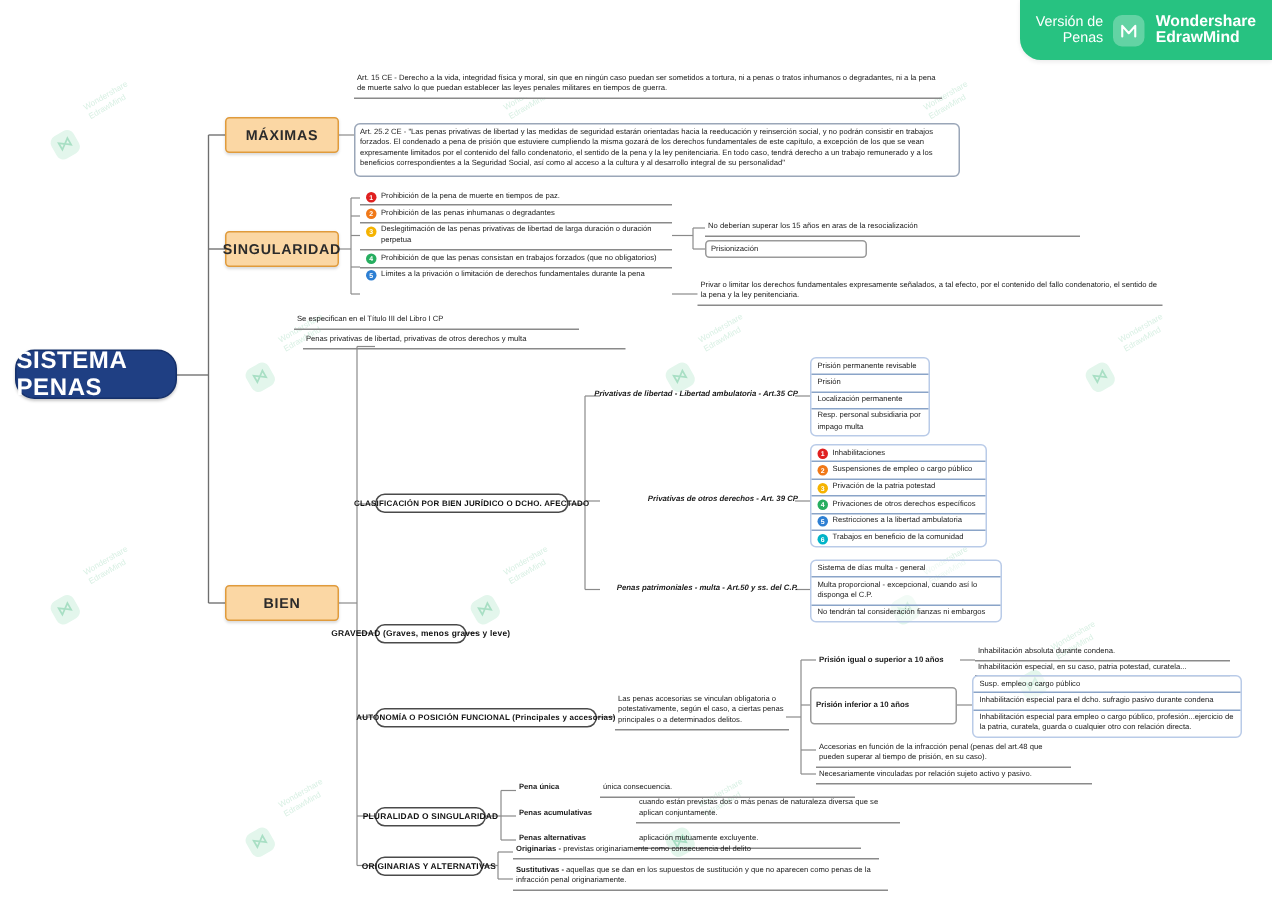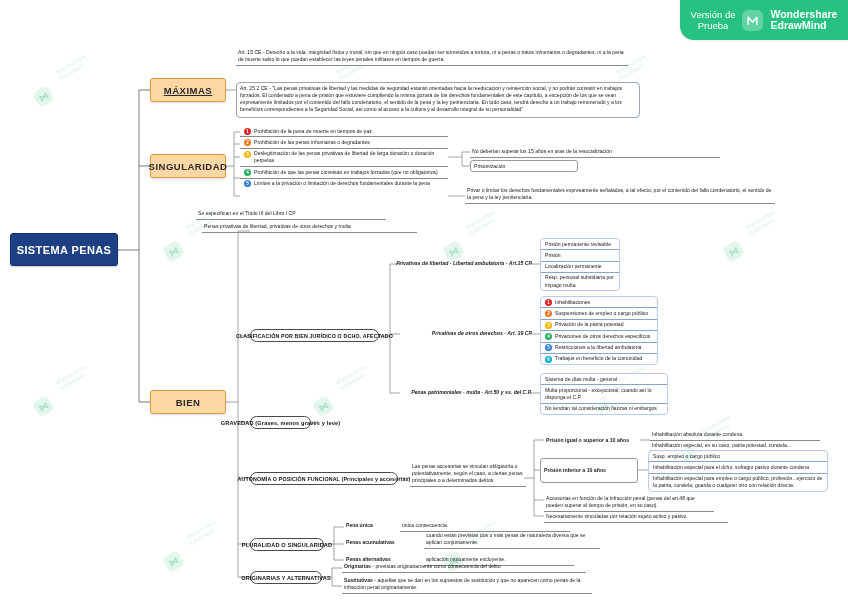--- a/index.html
+++ b/index.html
@@ -12,38 +12,38 @@
   }
   .canvas{position:absolute;left:0;top:0;width:848px;height:605px;}
 
   
   .trial-badge{
     position:absolute;right:0;top:0;width:168px;height:40px;
     background:#27c281;border-bottom-left-radius:14px;
     display:flex;align-items:center;justify-content:center;gap:7px;
     box-shadow:0 1px 3px rgba(0,0,0,.08);
   }
-  .trial-badge .vp{color:#ffffff;font-size:9.5px;line-height:11.5px;text-align:center;font-weight:400;}
+  .trial-badge .vp{color:#ffffff;font-size:9.5px;line-height:11.5px;text-align:right;font-weight:400;}
   .trial-icon{width:21px;height:21px;border-radius:6px;background:rgba(255,255,255,.28);
     display:flex;align-items:center;justify-content:center;color:#fff;font-size:13px;font-weight:700;}
   .trial-badge .brand{color:#ffffff;font-size:10.5px;line-height:11.5px;font-weight:700;}
 
   
   .wm{position:absolute;color:#d9f0e4;font-size:5.5px;line-height:6.5px;
       transform:rotate(-30deg);transform-origin:left top;white-space:nowrap;pointer-events:none;}
   .wm-logo{position:absolute;width:17px;height:17px;border-radius:5px;background:#e3f6ec;
       transform:rotate(-30deg);color:#a8dfc4;font-size:10px;font-weight:700;
       display:flex;align-items:center;justify-content:center;pointer-events:none;}
 
   
   .node{position:absolute;box-sizing:border-box;}
 
   .root{
-    background:#1f3f83;color:#ffffff;border:1px solid #15306a;border-radius:3px;
-    font-size:11px;font-weight:700;letter-spacing:.4px;
+    background:#1f3f83;color:#ffffff;border:1px solid #15306a;border-radius:13px;
+    font-size:16px;font-weight:700;letter-spacing:.4px;
     display:flex;align-items:center;justify-content:center;
     box-shadow:0 1px 2px rgba(0,0,0,.22);
   }
   .lvl1{
     background:#fbd7a4;border:1px solid #e09b3c;border-radius:3px;
     color:#2b2b2b;font-size:9.5px;font-weight:700;letter-spacing:.5px;
     display:flex;align-items:center;justify-content:center;
     box-shadow:0 1px 2px rgba(0,0,0,.15);
   }
   .pill{
@@ -188,21 +188,21 @@
   <div class="wm-logo" style="left:165px;top:553px;">⋈</div>
   <div class="wm" style="left:465px;top:535px;">Wondershare<br>EdrawMind</div>
   <div class="wm-logo" style="left:445px;top:553px;">⋈</div>
   <div class="wm" style="left:700px;top:430px;">Wondershare<br>EdrawMind</div>
   <div class="wm-logo" style="left:680px;top:448px;">⋈</div>
 
   <div class="node root" style="left:10px;top:233px;width:108px;height:33px;">
     <span>SISTEMA PENAS</span>
   </div>
 
-  <div class="node lvl1" style="left:150px;top:78px;width:76px;height:24px;text-decoration:underline;">
+  <div class="node lvl1" style="left:150px;top:78px;width:76px;height:24px;">
     <span>MÁXIMAS</span>
   </div>
   <div class="node greybox" style="left:236px;top:48px;width:392px;height:17px;border:none;">
     <div class="txt" style="width:392px;">Art. 15 CE - Derecho a la vida, integridad física y moral, sin que en ningún caso puedan ser sometidos a tortura, ni a penas o tratos inhumanos o degradantes, ni a la pena de muerte salvo lo que puedan establecer las leyes penales militares en tiempos de guerra.</div>
   </div>
   <div class="node greybox" style="left:236px;top:82px;width:404px;height:36px;border-radius:4px;border-color:#9aa6b8;">
     <div class="txt nb" style="width:402px;padding:1.5px 3px;">Art. 25.2 CE - "Las penas privativas de libertad y las medidas de seguridad estarán orientadas hacia la reeducación y reinserción social, y no podrán consistir en trabajos forzados. El condenado a pena de prisión que estuviere cumpliendo la misma gozará de los derechos fundamentales de este capítulo, a excepción de los que se vean expresamente limitados por el contenido del fallo condenatorio, el sentido de la pena y la ley penitenciaria. En todo caso, tendrá derecho a un trabajo remunerado y a los beneficios correspondientes a la Seguridad Social, así como al acceso a la cultura y al desarrollo integral de su personalidad"</div>
   </div>
 
   <div class="node lvl1" style="left:150px;top:154px;width:76px;height:24px;">
@@ -370,21 +370,21 @@
   <div class="node greybox" style="left:342px;top:576px;width:250px;height:20px;border:none;">
     <div class="txt" style="width:250px;">
       <span class="bold">Sustitutivas -</span>
       <span>aquellas que se dan en los supuestos de sustitución y que no aparecen como penas de la infracción penal originariamente.</span>
     </div>
   </div>
 
   <div class="trial-badge">
     <div class="vp">
       <span>Versión de</span><br>
-      <span>Prueba</span>
+      <span>Penas</span>
     </div>
     <div class="trial-icon">
       <svg width="13" height="13" viewBox="0 0 24 24" aria-hidden="true">
         <path d="M4 19 V6 l8 9 8-9 v13" fill="none" stroke="#ffffff" stroke-width="2.6" stroke-linecap="round" stroke-linejoin="round"></path>
       </svg>
     </div>
     <div class="brand">
       <span>Wondershare</span><br>
       <span>EdrawMind</span>
     </div>

